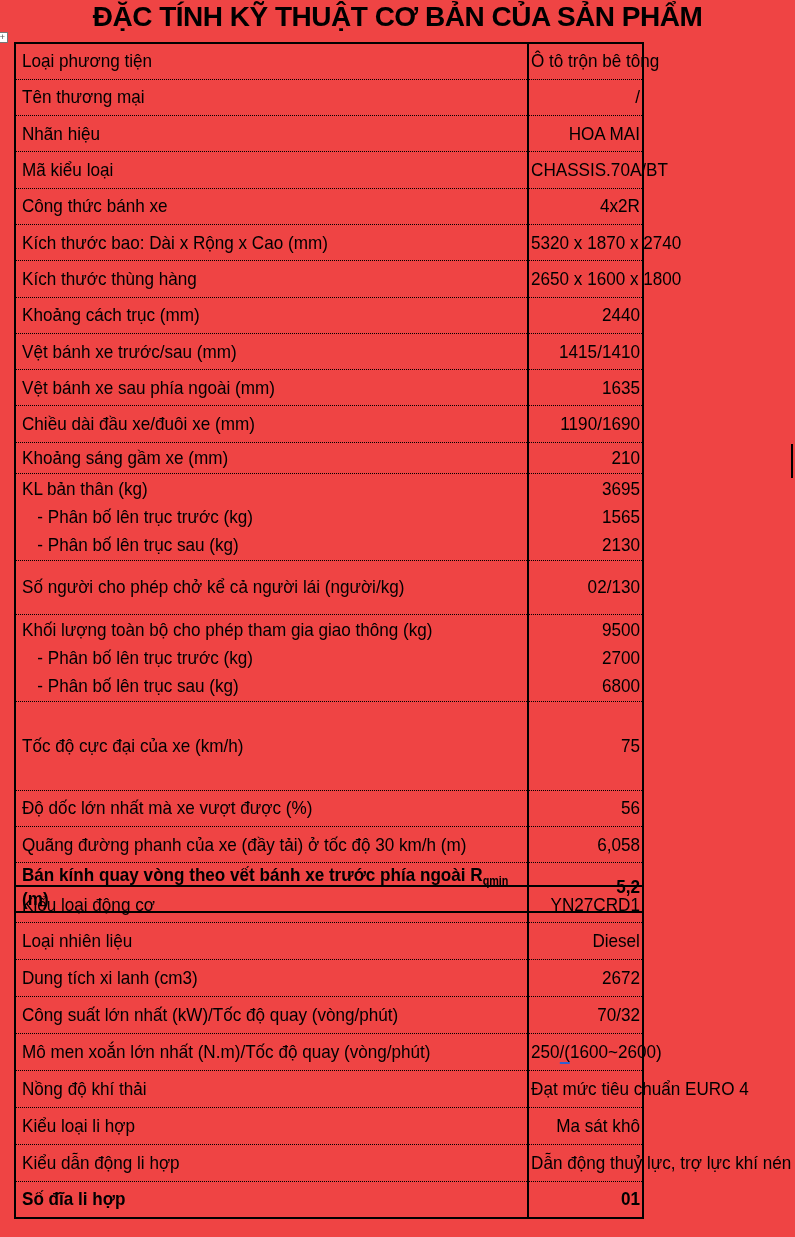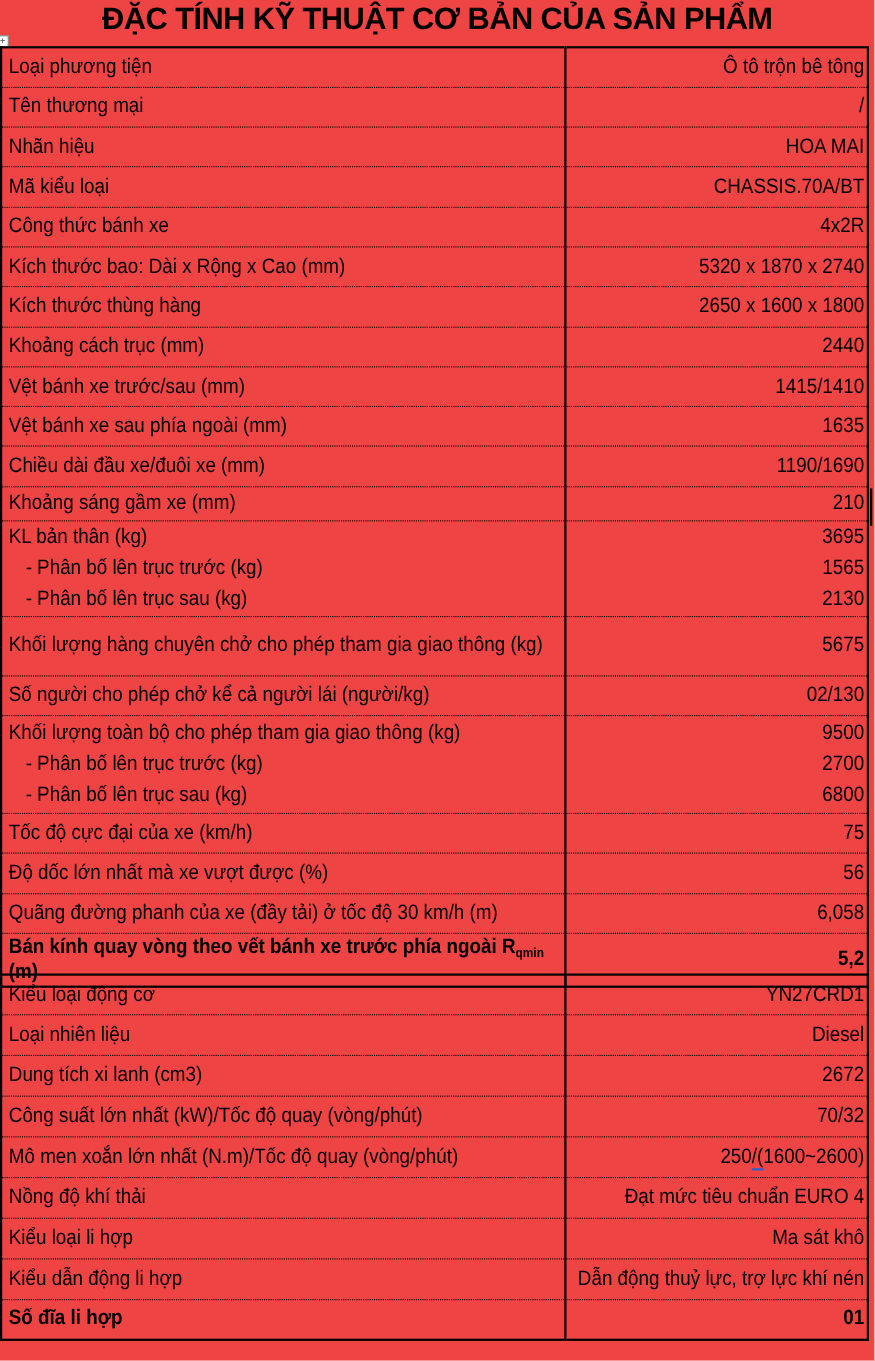--- a/index.html
+++ b/index.html
@@ -22,21 +22,21 @@
   }
 
   .table-handle {
     position: absolute; left: -3px; top: 32px;
     width: 11px; height: 11px;
     border: 1px solid #777; background: #fff;
     font-size: 9px; line-height: 9px; text-align: center; color: #555;
   }
 
   table.spec {
-    position: absolute; left: 0; width: 790px;
+    position: absolute; left: 14px; width: 630px;
     border-collapse: collapse; table-layout: fixed;
     border: 2px solid #000;
     padding-left: 12px;
   }
   #t1 { top: 42px; }
   #t2 { top: 885px; }
 
   td { vertical-align: middle; font-size: 19px; }
   td.c-label { width: 513px; padding: 1px 2px 1px 6px; }
   td.c-value { border-left: 2px solid #000; text-align: right; padding: 1px 2px; }
@@ -183,28 +183,20 @@
           <td class="c-value">
             <span class="cwc">
               <div class="line">3695</div>
               <div class="line">1565</div>
               <div class="line">2130</div>
             </span>
           </td>
         </tr>
         <tr>
           <td class="c-label">
-            <span class="cw" style="line-height: 26px;">Khối lượng hàng chuyên chở cho phép tham gia giao thông (kg)</span>
-          </td>
-          <td class="c-value">
-            <span class="cwc">5675</span>
-          </td>
-        </tr>
-        <tr>
-          <td class="c-label">
             <span class="cw">Số người cho phép chở kể cả người lái (người/kg)</span>
           </td>
           <td class="c-value">
             <span class="cwc">02/130</span>
           </td>
         </tr>
         <tr>
           <td class="c-label">
             <span class="cw">
               <div class="line">Khối lượng toàn bộ cho phép tham gia giao thông (kg)</div>

